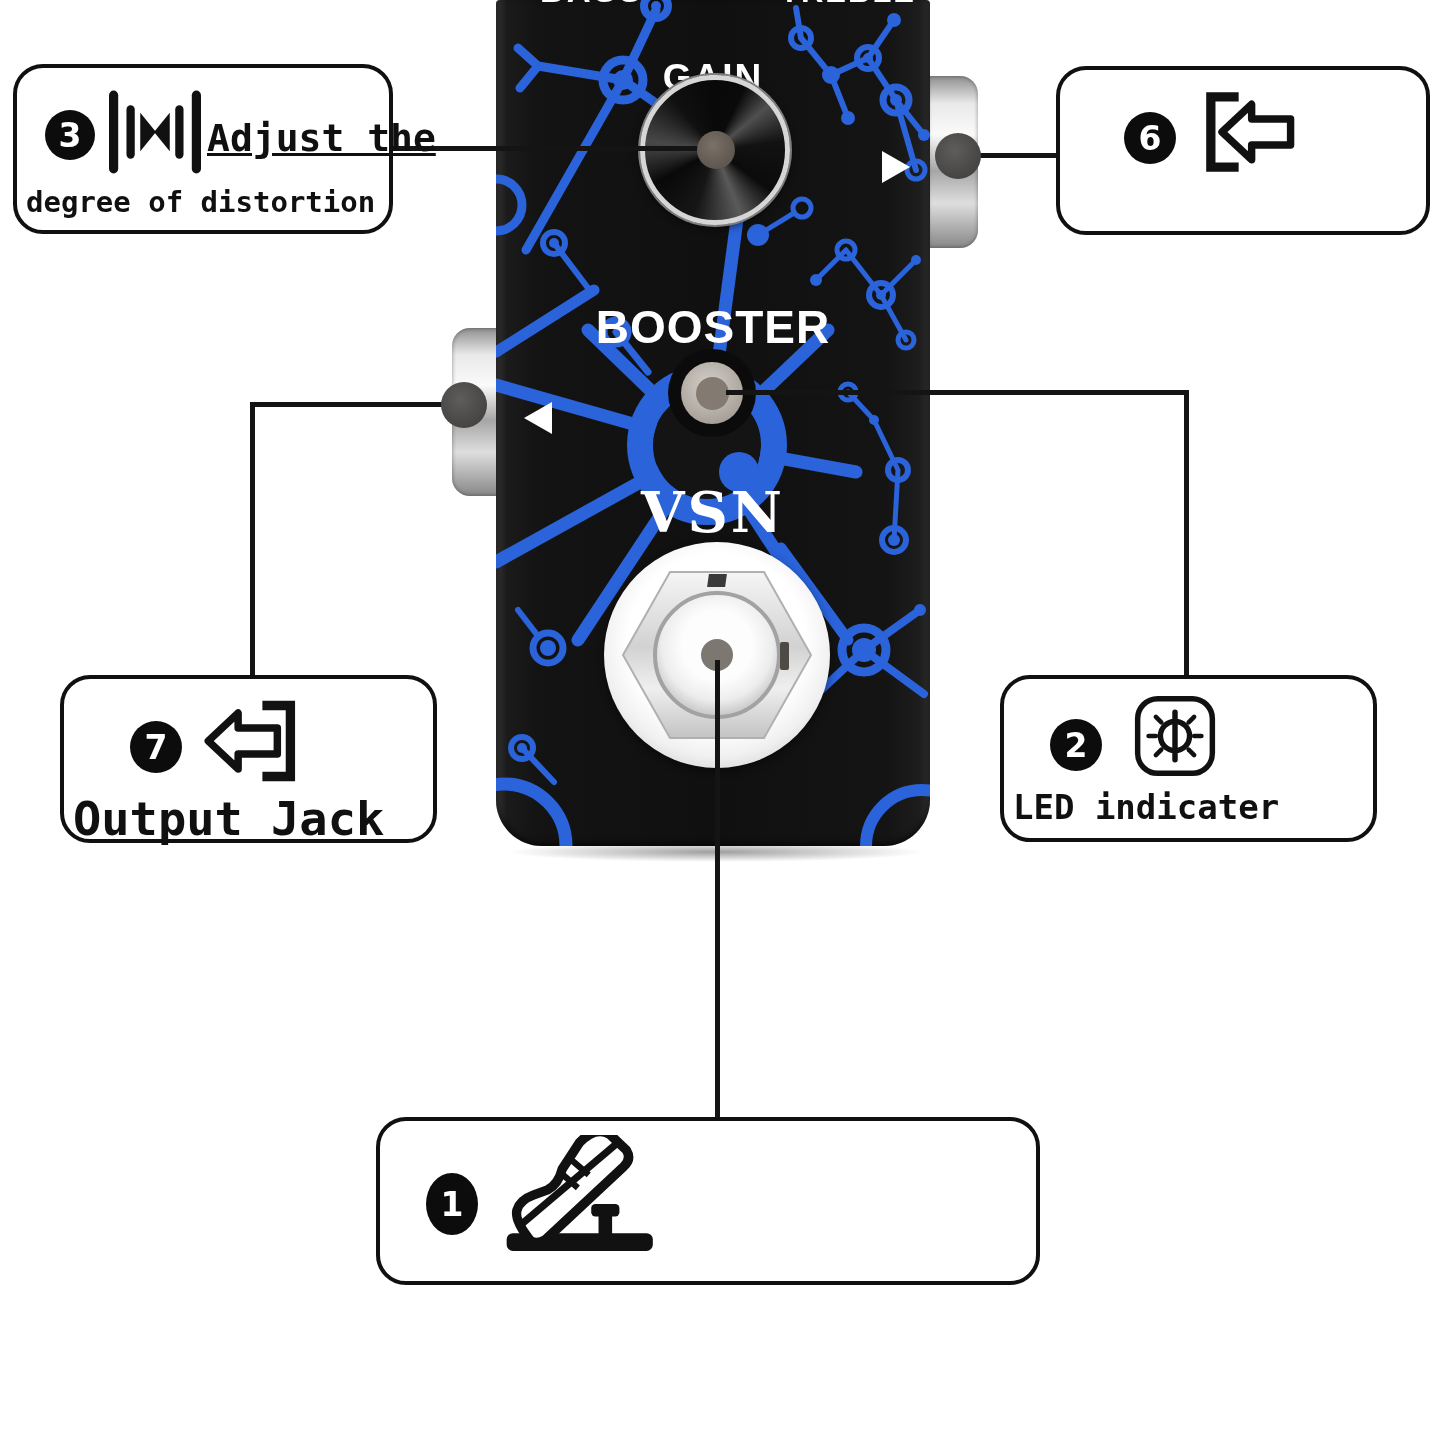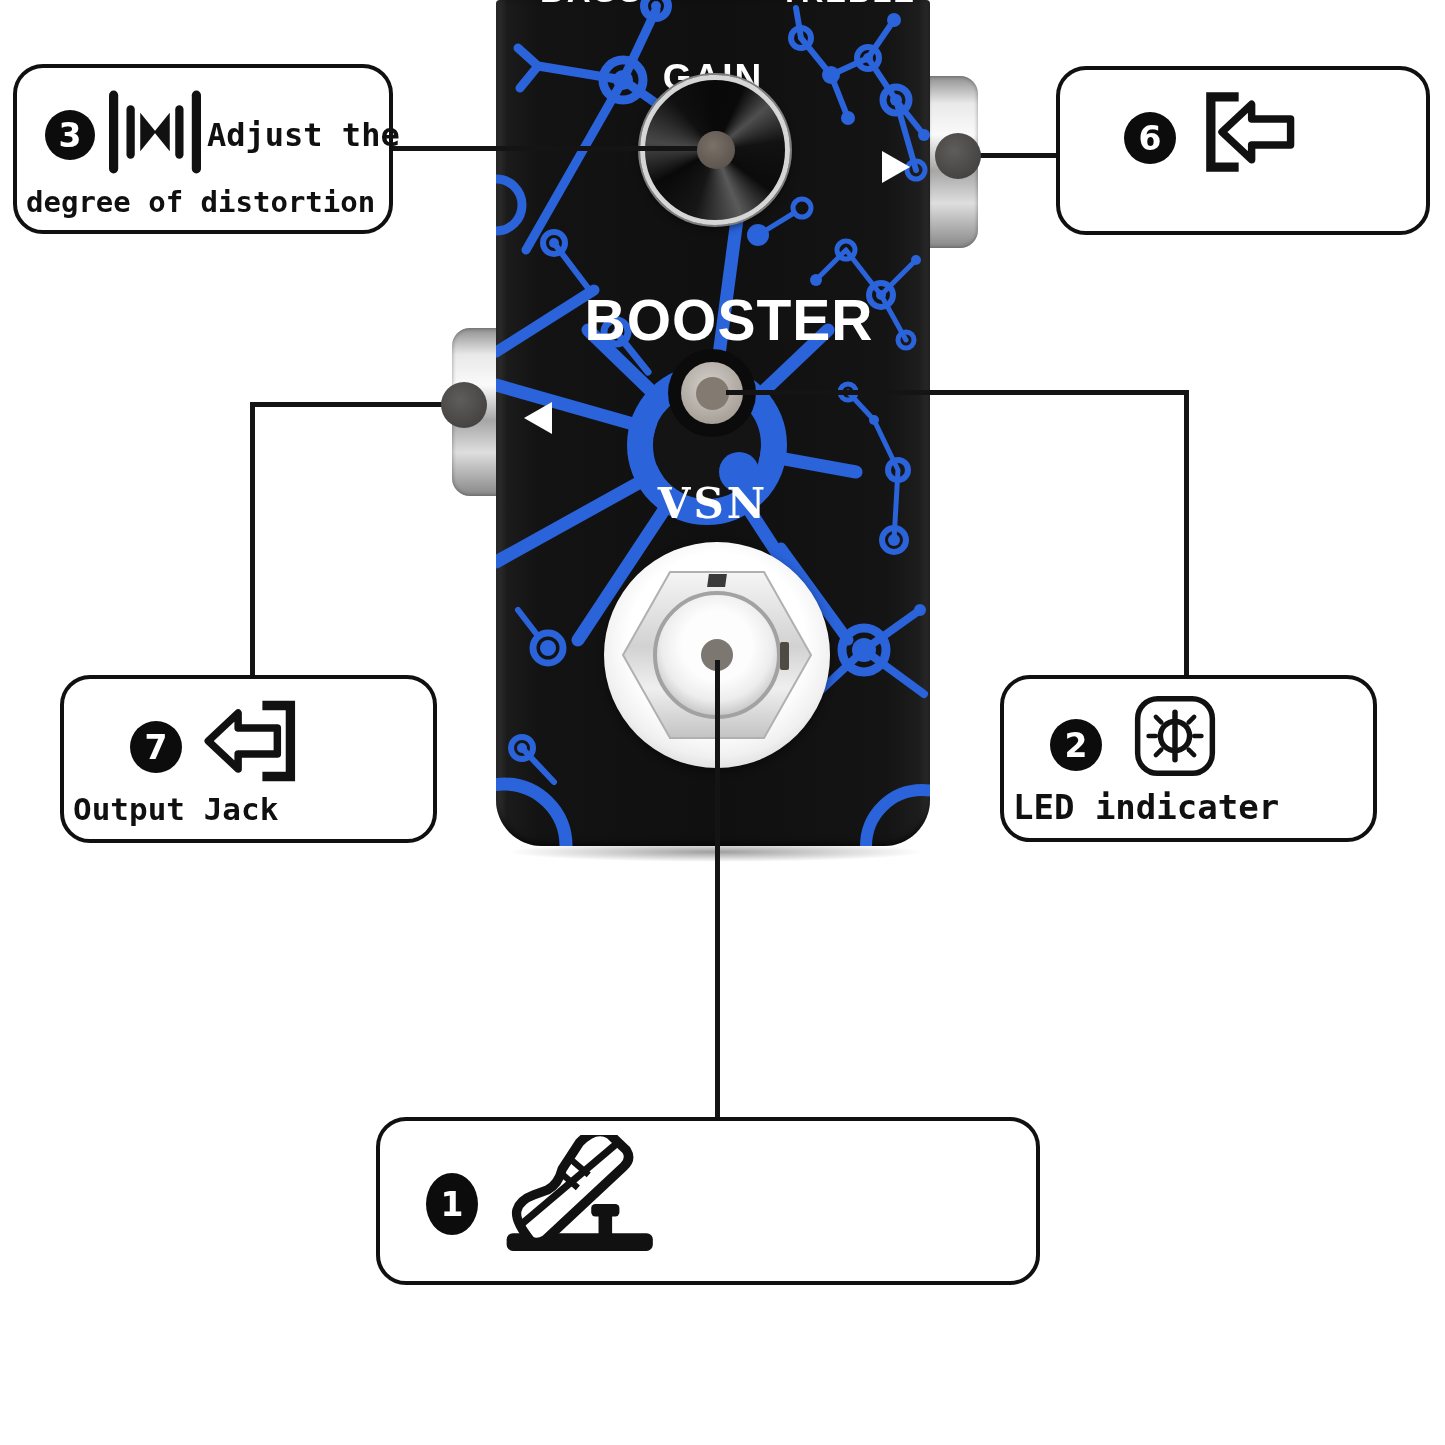--- a/index.html
+++ b/index.html
@@ -12,22 +12,22 @@
          background:linear-gradient(90deg,#343434 0,#1b1b1b 2.5%,#131313 10%,#101010 50%,#141414 90%,#1d1d1d 97.5%,#2e2e2e 100%);
          border-radius:4px 4px 46px 46px;overflow:hidden;z-index:2;
          box-shadow:inset 0 -3px 6px rgba(0,0,0,.6);}
   #pedal-shadow{left:506px;top:842px;width:420px;height:20px;z-index:1;
          background:radial-gradient(ellipse at center,rgba(0,0,0,.38) 0,rgba(0,0,0,0) 70%);}
   .pedal-text{position:absolute;width:100%;text-align:center;color:#fff;
          font-family:"Liberation Sans", sans-serif;font-weight:bold;margin-top:38px;}
   #t-bass{position:absolute;left:44px;top:-28px;color:#fff;font:bold 33px "Liberation Sans",sans-serif;letter-spacing:3px;}
   #t-treble{position:absolute;left:284px;top:-26px;color:#fff;font:bold 31px "Liberation Sans",sans-serif;letter-spacing:2px;}
   #t-gain{top:19px;font-size:37px;letter-spacing:2px;}
-  #t-booster{top:249px;font-size:57px;letter-spacing:1px;padding-left:16px;}
-  #t-vsn{top:441px;font-size:42px;font-family:"DejaVu Serif",serif;font-weight:bold;letter-spacing:3px;text-align:center;}
+  #t-booster{top:262px;font-size:46px;letter-spacing:1px;}
+  #t-vsn{top:441px;font-size:56px;font-family:"DejaVu Serif",serif;font-weight:bold;letter-spacing:3px;text-align:center;}
   #t-bypass{top:786px;font-size:31px;letter-spacing:1px;}
 
   
   #knob{left:144px;top:75px;width:150px;height:150px;border-radius:50%;box-sizing:border-box;
         border:5px solid #d6d6d6;z-index:3;
         background:conic-gradient(from 25deg,#0a0a0a,#4f4f4f 7%,#121212 16%,#0b0b0b 28%,#5a5a5a 37%,#161616 48%,#090909 60%,#484848 70%,#101010 82%,#090909 92%,#0a0a0a);
         box-shadow:0 0 0 2px #7d7d7d,0 3px 8px rgba(0,0,0,.6);}
   #knob-dot{left:697px;top:131px;width:38px;height:38px;border-radius:50%;z-index:7;
         background:radial-gradient(circle at 42% 38%,#7a7168,#5d554e 75%);}
 
@@ -232,39 +232,39 @@
   <div class="callout" id="b3">
     <div class="badge" style="left:28px;top:42px;width:50px;height:50px;">3</div>
     <svg class="abs" style="left:92px;top:22px;" width="92" height="84" viewBox="0 0 100 90" fill="#111">
       <rect x="0" y="0" width="10" height="90" rx="5"></rect>
       <rect x="19" y="16" width="9" height="58" rx="4.5"></rect>
       <polygon points="34,24 34,66 51,45"></polygon>
       <polygon points="66,24 66,66 49,45"></polygon>
       <rect x="72" y="16" width="9" height="58" rx="4.5"></rect>
       <rect x="90" y="0" width="10" height="90" rx="5"></rect>
     </svg>
-    <div class="ctext" style="left:190px;top:48px;font-size:32px;">Adjust the</div>
+    <div class="ctext" style="left:190px;top:48px;font-size:38px;text-decoration:underline;">Adjust the</div>
     <div class="ctext center" style="top:117px;font-size:29px;">degree of distortion</div>
   </div>
 
   <div class="callout" id="b6">
     <div class="badge" style="left:64px;top:42px;width:52px;height:52px;">6</div>
     <svg class="abs" style="left:136px;top:20px;" width="102" height="84" viewBox="0 0 110 90">
       <path d="M46,7 L16,7 L16,83 L46,83" fill="none" stroke="#111" stroke-width="10"></path>
       <polygon points="28,45 60,15 60,31 102,31 102,59 60,59 60,75" fill="#fff" stroke="#111" stroke-width="8" stroke-linejoin="round"></polygon>
     </svg>
   </div>
 
   <div class="callout" id="b7">
     <div class="badge" style="left:66px;top:42px;width:52px;height:52px;">7</div>
     <svg class="abs" style="left:138px;top:20px;" width="104" height="84" viewBox="0 0 110 90">
       <path d="M64,7 L94,7 L94,83 L64,83" fill="none" stroke="#111" stroke-width="10"></path>
       <polygon points="6,45 38,15 38,31 80,31 80,59 38,59 38,75" fill="#fff" stroke="#111" stroke-width="8" stroke-linejoin="round"></polygon>
     </svg>
-    <div class="ctext center" style="top:112px;font-size:31px;">Output Jack</div>
+    <div class="ctext center" style="top:112px;font-size:47px;">Output Jack</div>
   </div>
 
   <div class="callout" id="b2">
     <div class="badge" style="left:46px;top:40px;width:52px;height:52px;">2</div>
     <svg class="abs" style="left:130px;top:16px;" width="82" height="82" viewBox="0 0 90 90" stroke="#111" stroke-linecap="round" fill="none">
       <rect x="4" y="4" width="82" height="82" rx="22" stroke-width="6"></rect>
       <circle cx="45" cy="45" r="16" stroke-width="6"></circle>
       <line x1="45" y1="19" x2="45" y2="71" stroke-width="6"></line>
       <line x1="16" y1="45" x2="24" y2="45" stroke-width="5"></line>
       <line x1="66" y1="45" x2="74" y2="45" stroke-width="5"></line>

